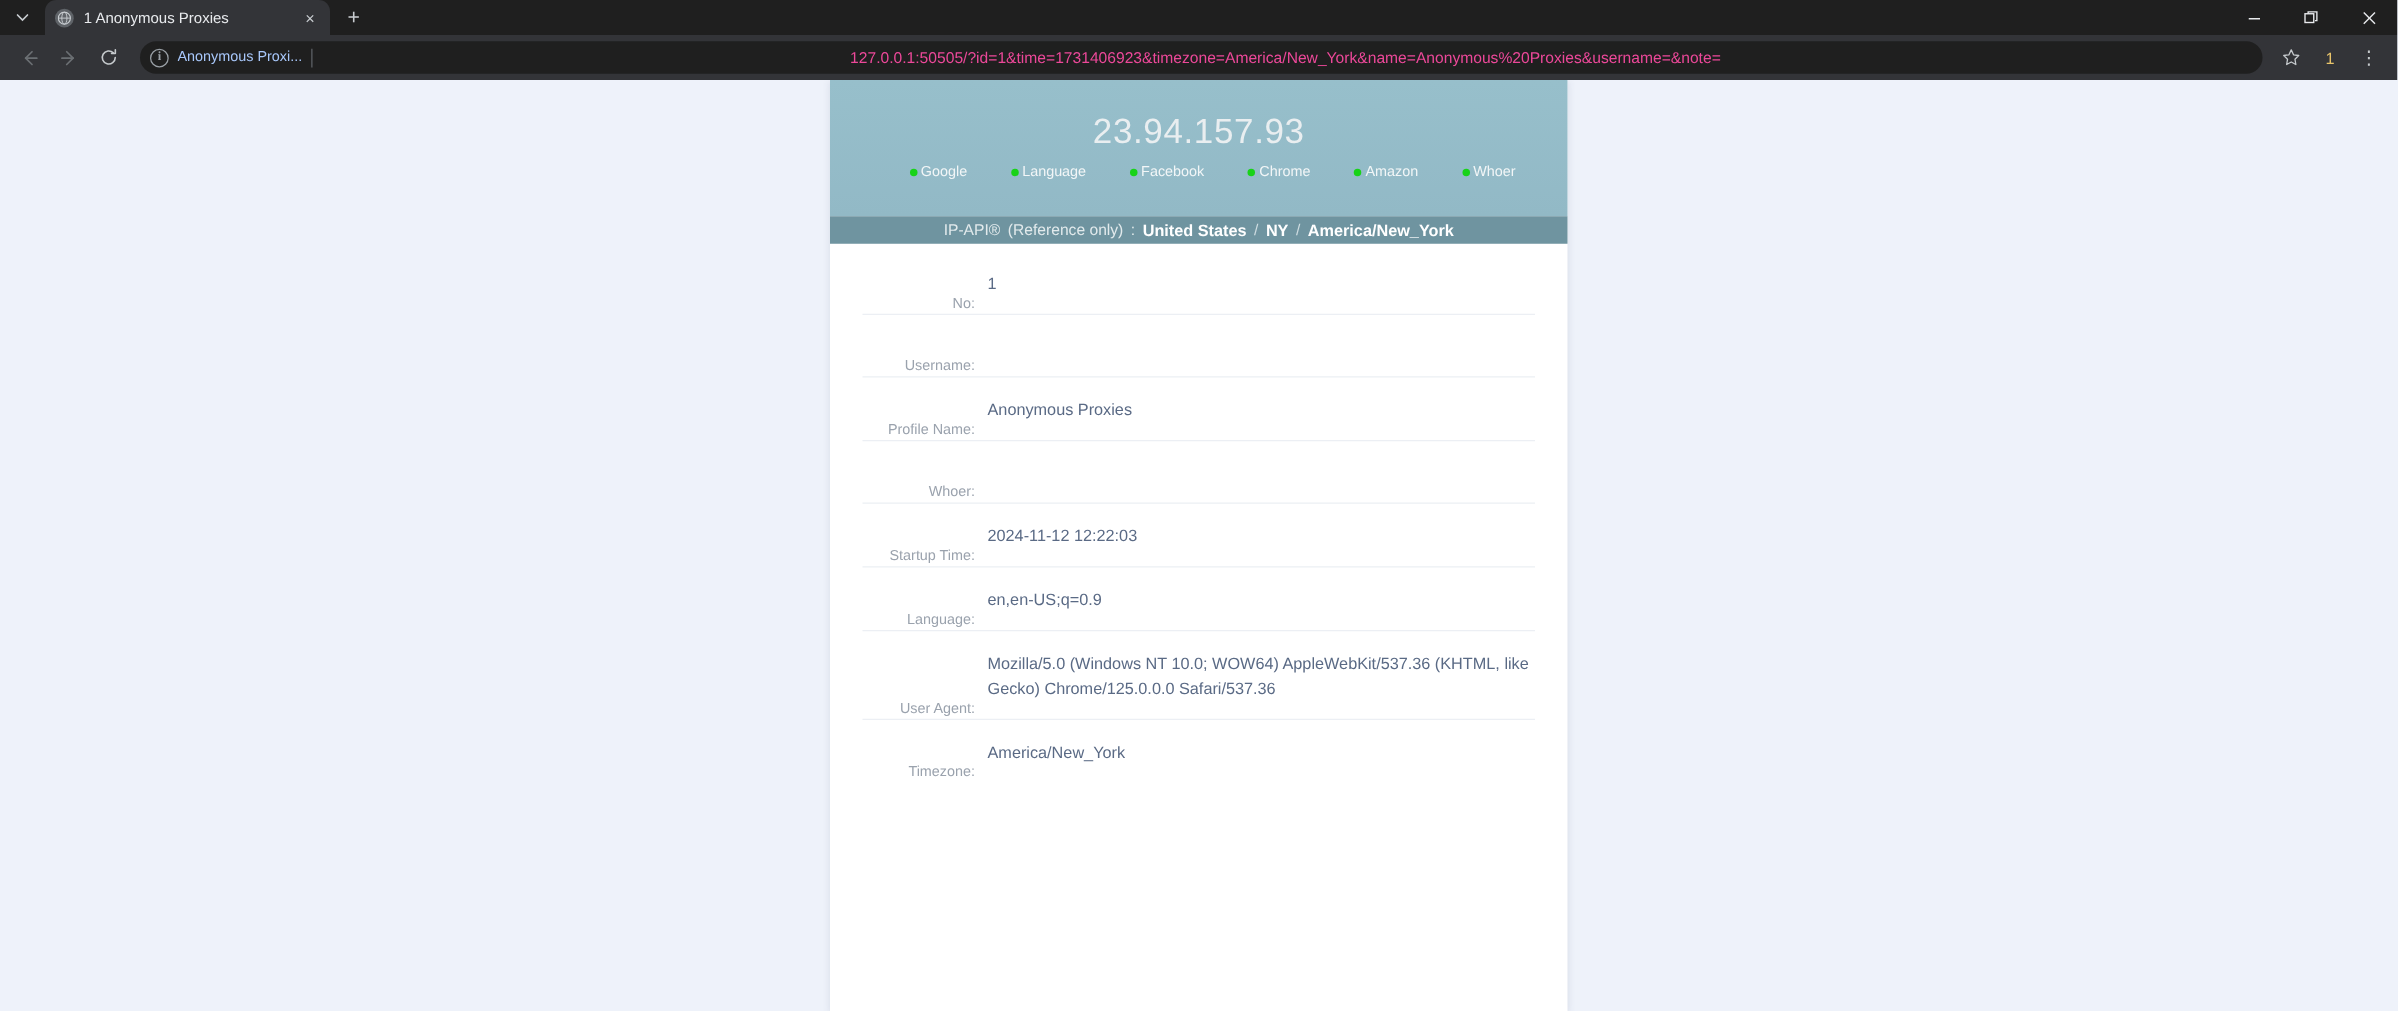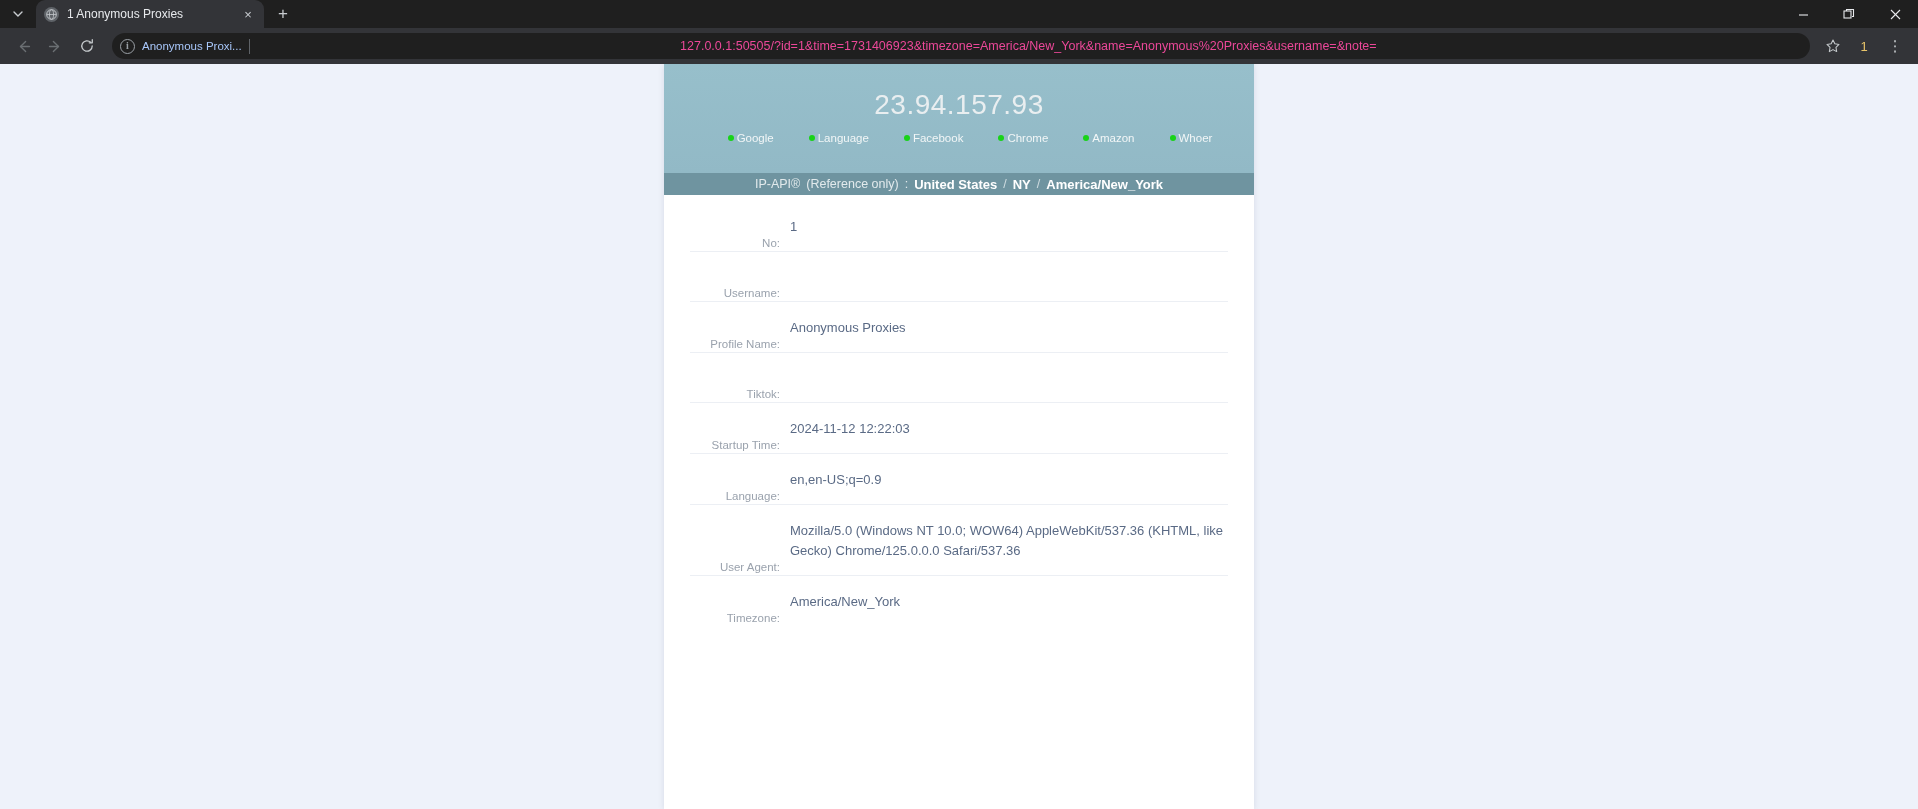--- a/index.html
+++ b/index.html
@@ -291,21 +291,21 @@
         </div>
         <div class="row">
           <div class="row-label">Username:</div>
           <div class="row-value"></div>
         </div>
         <div class="row">
           <div class="row-label">Profile Name:</div>
           <div class="row-value">Anonymous Proxies</div>
         </div>
         <div class="row">
-          <div class="row-label">Tiktok:</div>
+          <div class="row-label">Whoer:</div>
           <div class="row-value"></div>
         </div>
         <div class="row">
           <div class="row-label">Startup Time:</div>
           <div class="row-value">2024-11-12 12:22:03</div>
         </div>
         <div class="row">
           <div class="row-label">Language:</div>
           <div class="row-value">en,en-US;q=0.9</div>
         </div>

